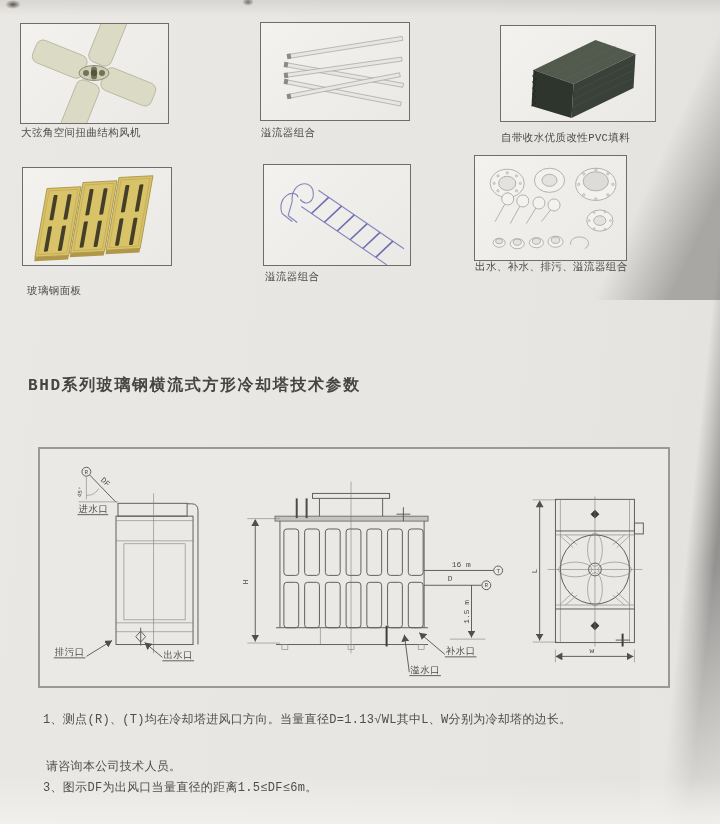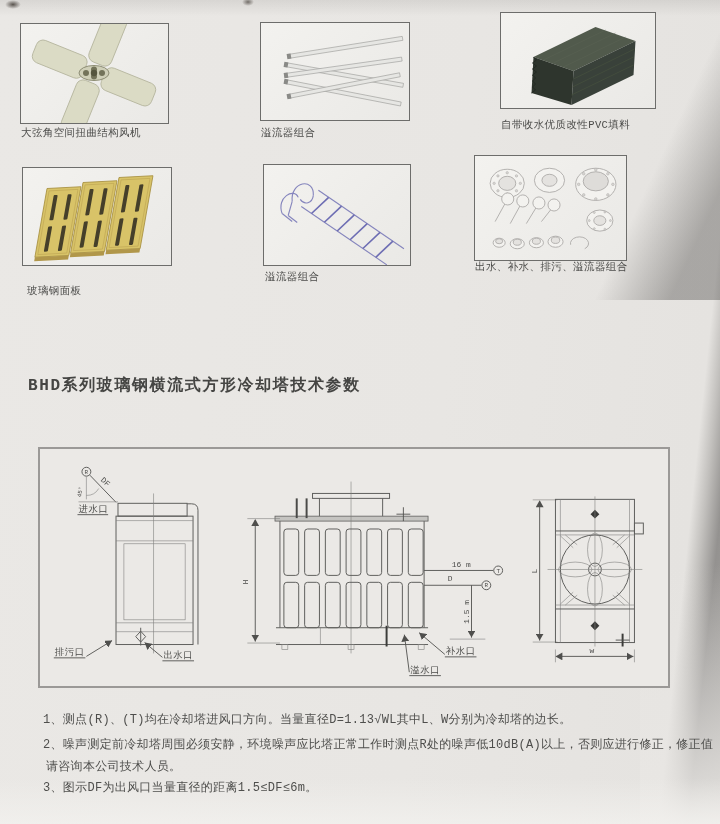--- a/index.html
+++ b/index.html
@@ -91,21 +91,21 @@
             <g transform="translate(27,73) rotate(-11)">
                 <rect x="0" y="-2" width="114" height="4" fill="#e6e6e3" stroke="#9c9c99" stroke-width=".6"></rect>
                 <rect x="-1" y="-2.6" width="4" height="5.2" fill="#8a8a87"></rect>
               </g>
           </g>
         </svg>
       </div>
       <figcaption class="plabel" style="top:104px">溢流器组合</figcaption>
     </figure>
 
-    <figure class="product" style="left:500px;top:12px">
+    <figure class="product" style="left:500px;top:25px">
       <div class="pframe" style="width:154px;height:95px">
         <svg viewBox="0 0 153 95">
           <polygon points="32,44 94,14 134,28 72,58" fill="#515a4c"></polygon>
           <polygon points="32,44 72,58 70,92 30,80" fill="#2e352d"></polygon>
           <polygon points="72,58 134,28 132,62 70,92" fill="#39413a"></polygon>
           <g stroke="#46503f" stroke-width=".8" opacity=".9">
             <line x1="72" y1="66" x2="133" y2="36"></line>
               <line x1="71" y1="74" x2="132" y2="44"></line>
               <line x1="70" y1="82" x2="132" y2="52"></line>
           </g>
@@ -385,17 +385,16 @@
         <line class="m" x1="580" y1="193.5" x2="594" y2="193.5"></line>
         <line class="m" x1="520" y1="210" x2="598" y2="210" marker-start="url(#as)" marker-end="url(#ae)"></line>
         <line class="t" x1="519" y1="203" x2="519" y2="216"></line>
         <line class="t" x1="599" y1="203" x2="599" y2="216"></line>
         <text class="dim" x="556" y="207" text-anchor="middle">w</text>
       </g>
     </svg>
   </div>
 
   <div class="note n1">1、测点(R)、(T)均在冷却塔进风口方向。当量直径D=1.13√WL其中L、W分别为冷却塔的边长。</div>
-  <div class="note n2a">2、噪声测定前冷却塔周围必须安静，环境噪声应比塔正常工作时测点R处的噪声低10dB(A)以上，否则应进行修正，修正值</div>
   <div class="note n2b">请咨询本公司技术人员。</div>
   <div class="note n3">3、图示DF为出风口当量直径的距离1.5≤DF≤6m。</div>
 
 </div>
 
 </body></html>

